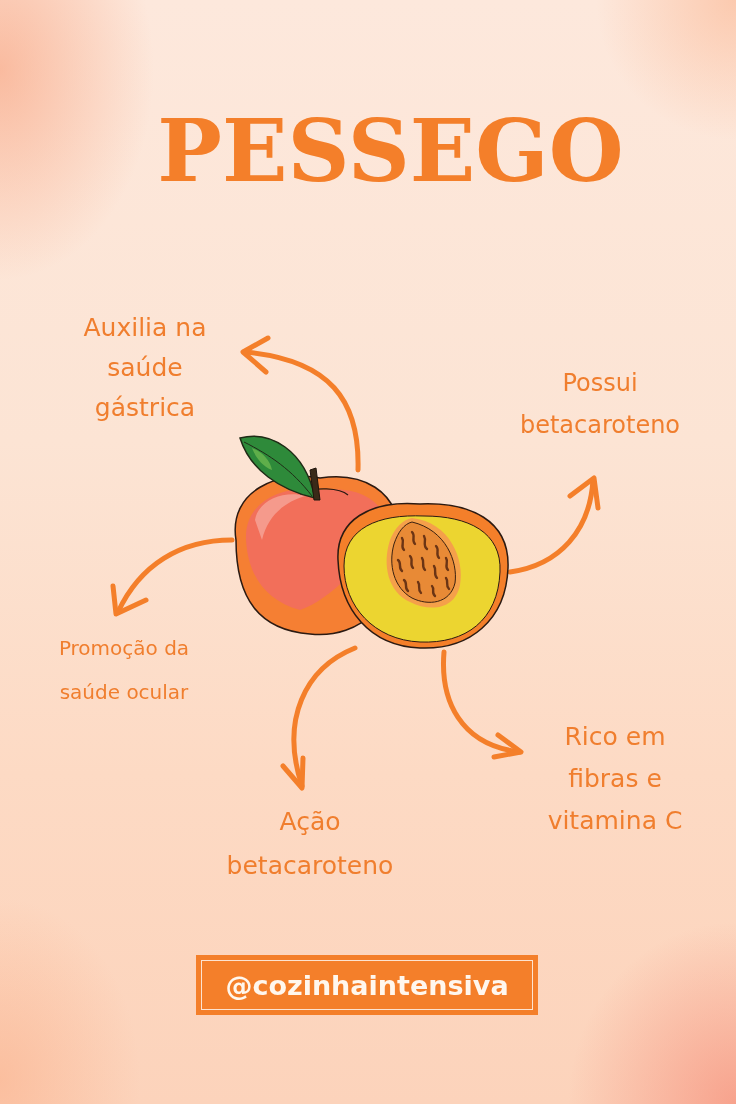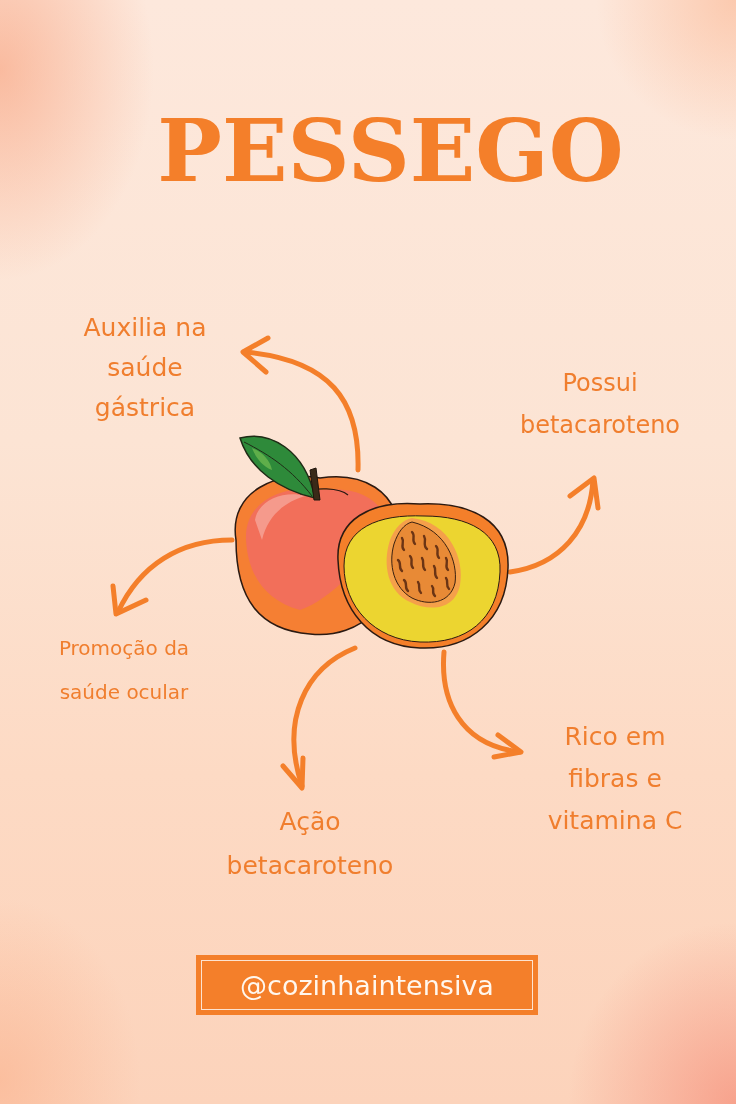--- a/index.html
+++ b/index.html
@@ -33,21 +33,21 @@
   svg.art { position: absolute; left: 0; top: 0; }
   .handle {
     position: absolute; left: 196px; top: 955px; width: 342px; height: 60px;
     background: #f47f2a; box-sizing: border-box;
     border: 2px solid #f47f2a; outline: none;
   }
   .handle-inner {
     position: absolute; left: 3px; top: 3px; right: 3px; bottom: 3px;
     border: 1.5px solid #fde3d0;
     display: flex; align-items: center; justify-content: center;
-    color: #fff7ee; font-weight: normal; font-size: 27px;
+    color: #fff7ee; font-weight: bold; font-size: 27px;
   }
 </style>
 </head>
 <body>
 
 <div class="bg"></div>
 
 <div class="title">PESSEGO</div>
 
 <svg class="art" width="736" height="1104" viewBox="0 0 736 1104">

